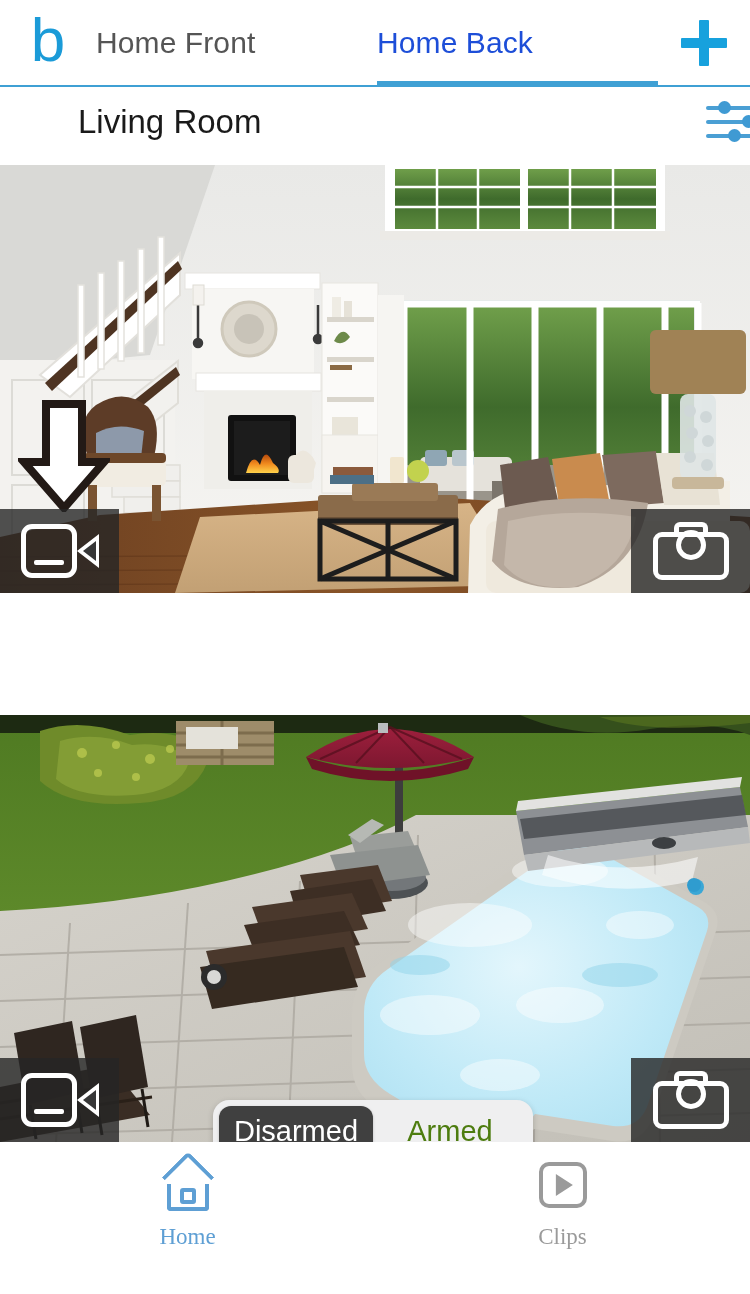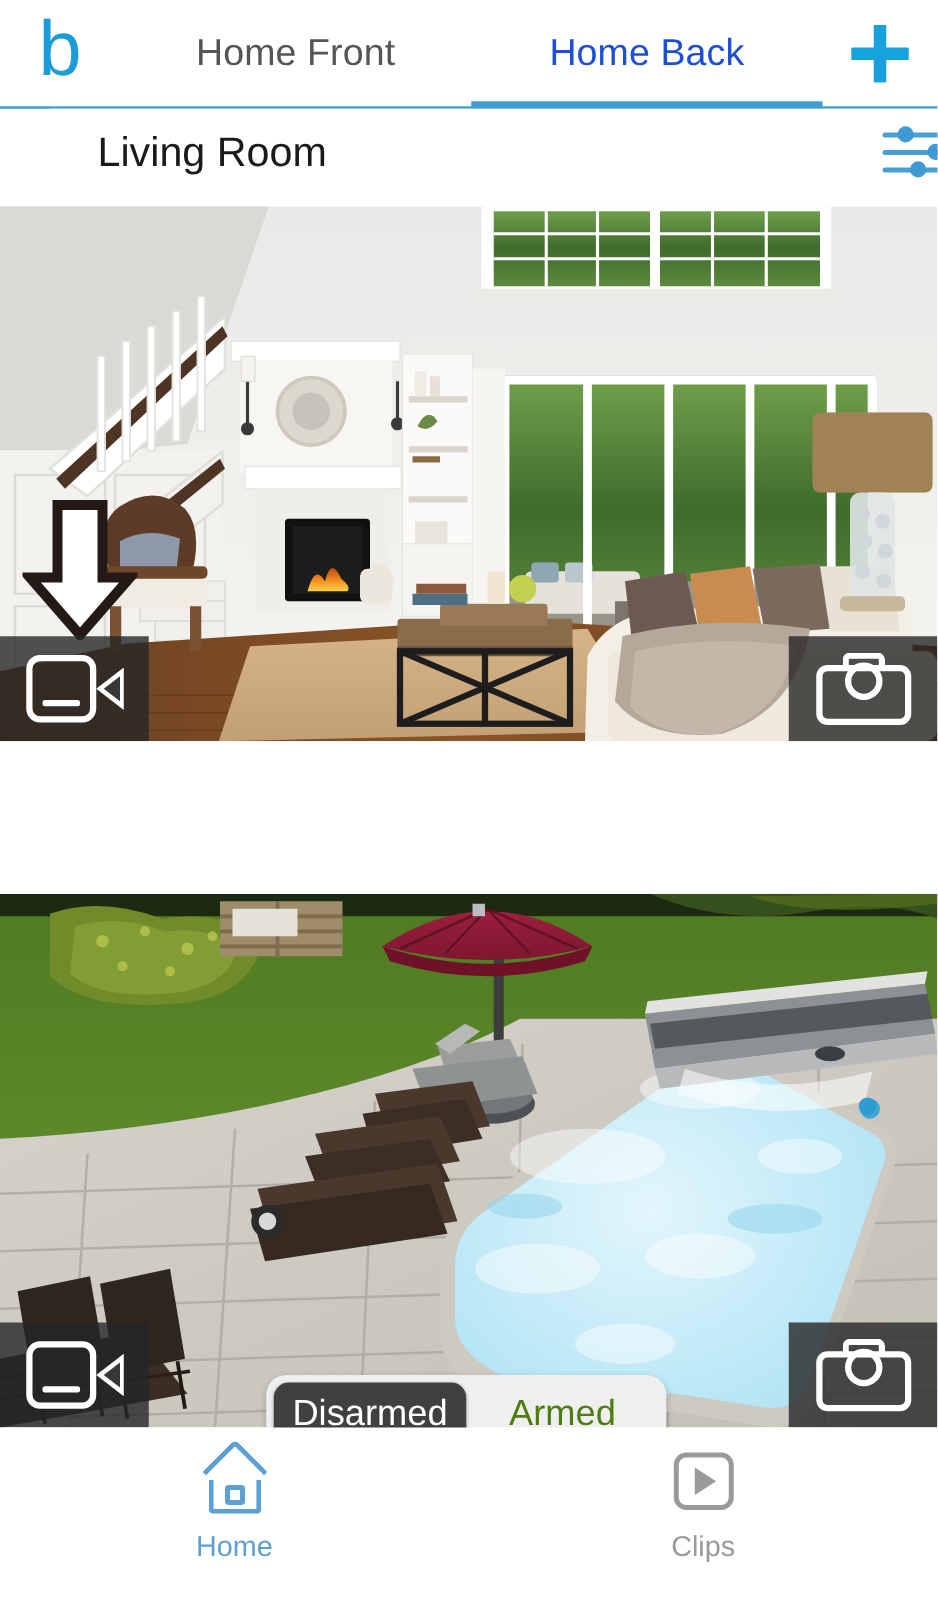--- a/index.html
+++ b/index.html
@@ -18,21 +18,21 @@
     display:flex; align-items:center;
   }
   .logo {
     width:96px; text-align:center; color:#1b9bd8;
     font-size:62px; line-height:56px; font-weight:400;
     font-family:"Liberation Sans", sans-serif;
     padding-bottom:6px; user-select:none;
   }
   .tabs { flex:1; display:flex; align-items:center; height:100%; }
   .tab {
-    flex:1; height:100%; display:flex; align-items:center; justify-content:center;
+    flex:1; height:100%; display:flex; align-items:center; 
     font-size:30px; color:#555555; position:relative; letter-spacing:.1px;
   }
   .tab.active { color:#1d4ed8; }
   .tab.active::after {
     content:""; position:absolute; left:0; right:0; bottom:-2px; height:6px;
     background:#3fa0d4;
   }
   .plus-btn {
     width:92px; height:100%; display:flex; align-items:center; justify-content:center;
   }
@@ -127,20 +127,21 @@
   .seg-btn.on { background:#404040; color:#ffffff; box-shadow:0 1px 3px rgba(0,0,0,.22); }
 
   
   .tabbar {
     position:absolute; left:0; bottom:0; width:750px; height:152px;
     background:#ffffff; display:flex; align-items:flex-start; padding-top:14px;
   }
   .tb-item {
     flex:1; display:flex; flex-direction:column; align-items:center; gap:10px;
     color:#9a9a9a;
+    font-family:Liberation Serif, serif;
   }
   .tb-item.active { color:#5e9fd4; }
   .tb-label { font-size:23px; }
   .tb-ico { width:58px; height:58px; display:flex; align-items:center; justify-content:center; }
 
   
   .ico-home { position:relative; width:54px; height:52px; }
   .ico-home .roof {
     position:absolute; top:0; left:50%; transform:translateX(-50%) rotate(45deg);
     width:37px; height:37px; border-top:4px solid currentColor; border-left:4px solid currentColor;

